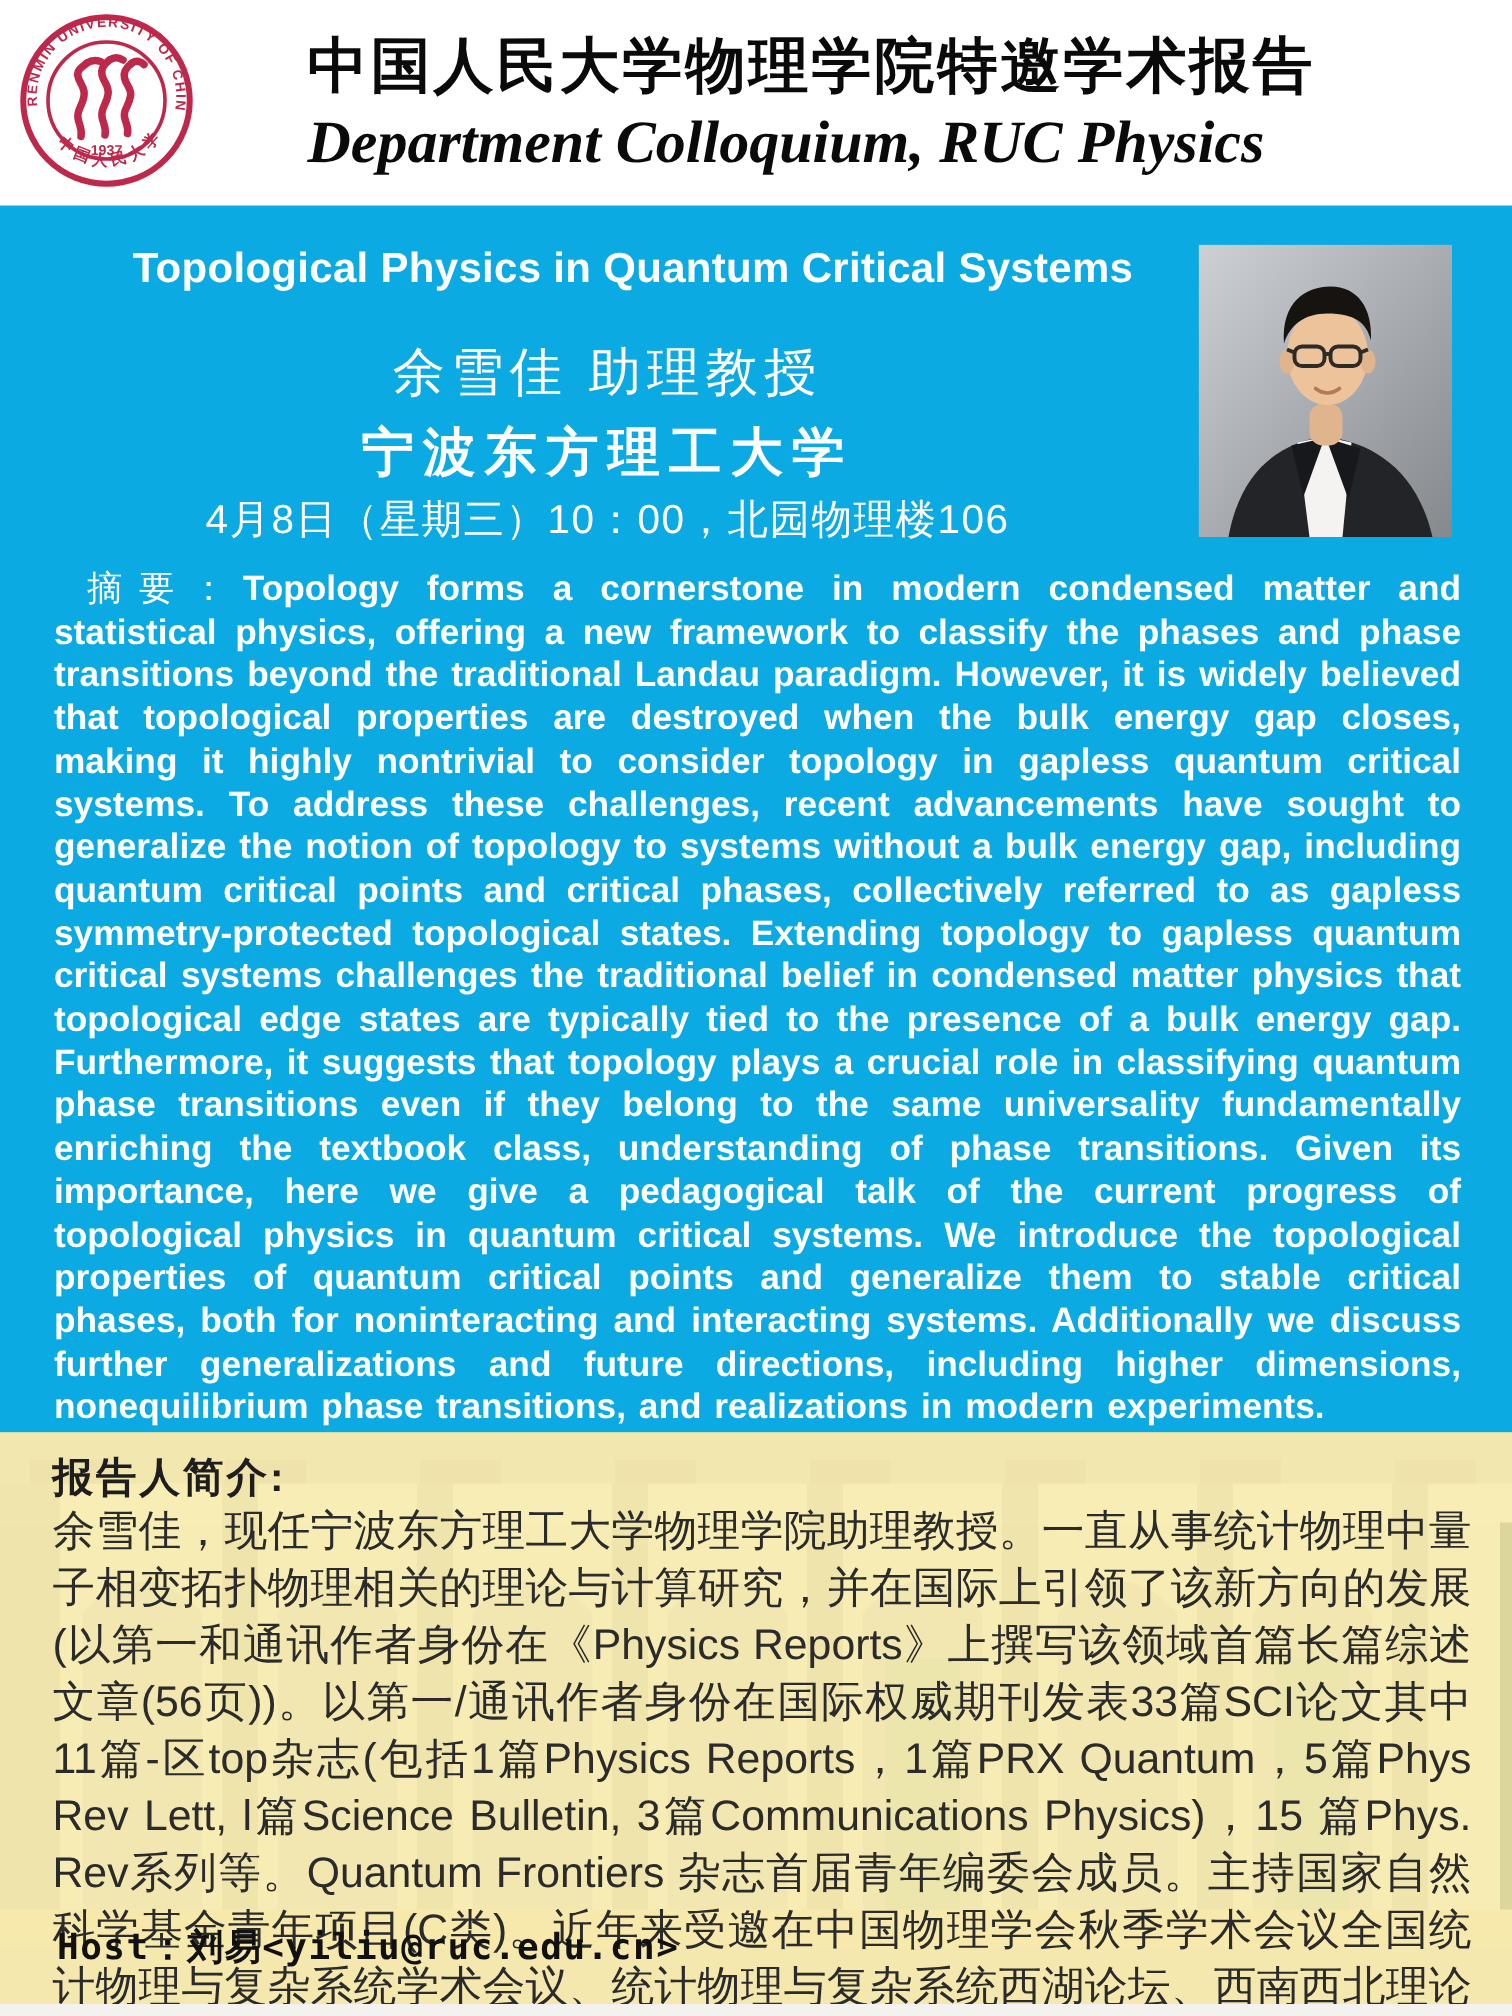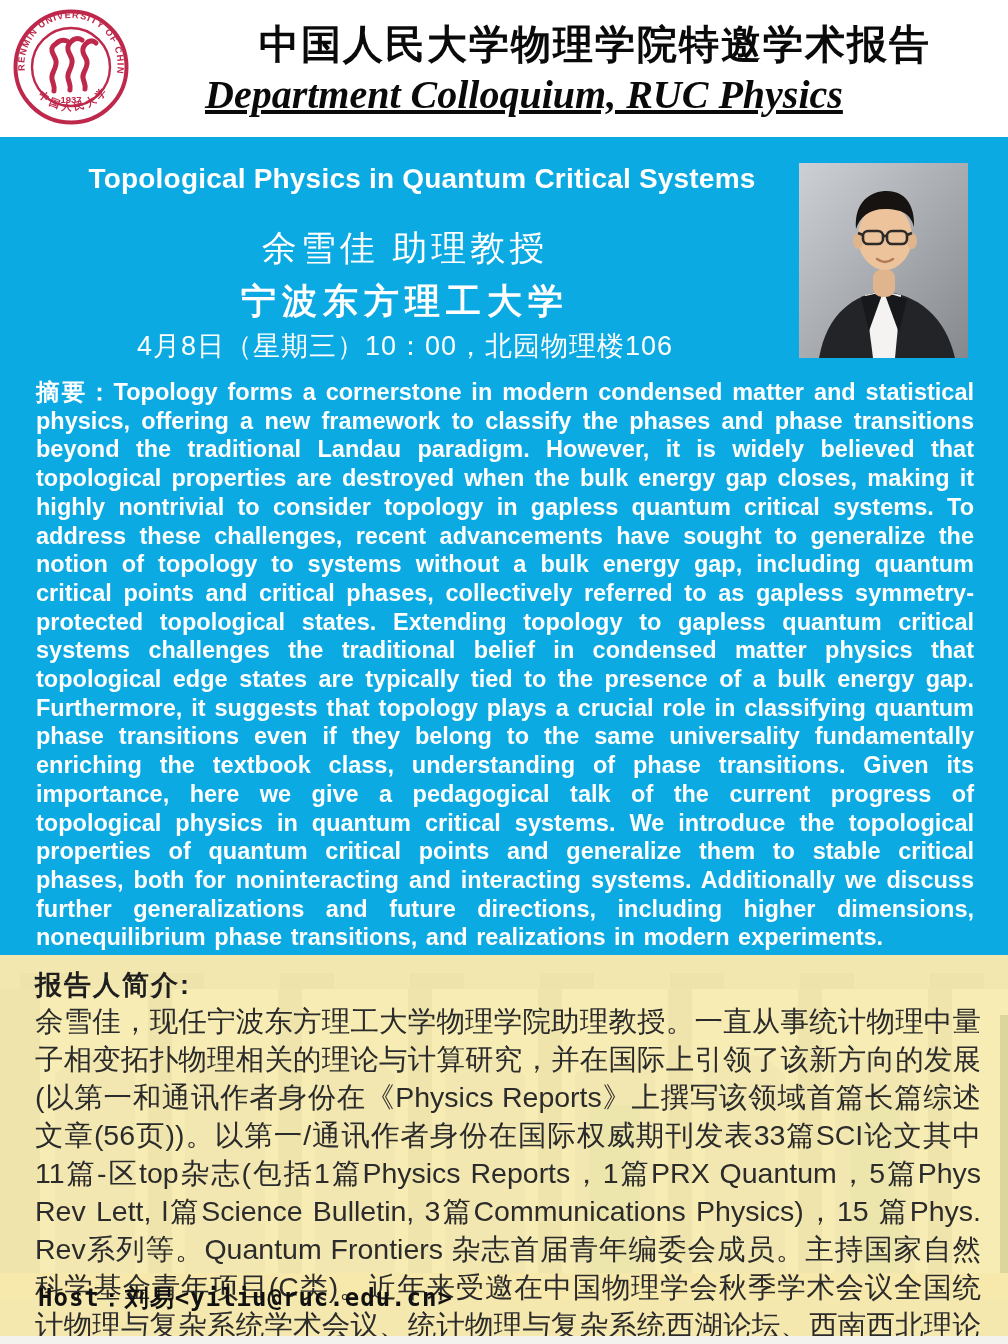--- a/index.html
+++ b/index.html
@@ -8,25 +8,25 @@
   .poster{
     position:relative; width:1008px; height:1344px;
     background:#ffffff; overflow:hidden;
   }
   
   .header{ position:absolute; left:0; top:0; width:1008px; height:137px; background:#ffffff; }
   .logo{ position:absolute; left:12px; top:8px; width:118px; height:118px; }
   .header-titles{ position:absolute; left:205px; top:18px; width:780px; }
   .title-zh{
     font-size:40px; font-weight:900; color:#0a0a0a; letter-spacing:2px;
-    line-height:52px; font-family:"Liberation Sans", sans-serif;text-align:center;
+    line-height:52px; font-family:"Liberation Sans", sans-serif;
   }
   .title-en{
     font-size:40px; font-weight:bold; font-style:italic; color:#0a0a0a;
-    line-height:50px; font-family:"Liberation Serif", serif;text-decoration:underline;
+    line-height:50px; font-family:"Liberation Serif", serif;
   }
   
   .blue{
     position:absolute; left:0; top:137px; width:1008px; height:818px;
     background:var(--accent-blue,#0caae2); color:#ffffff;
   }
   .talk-title{
     position:absolute; left:57px; top:26px; width:730px;
     font-size:28px; font-weight:800; letter-spacing:0.2px;text-align:center;
   }
@@ -39,21 +39,21 @@
     font-size:35px; font-weight:500; letter-spacing:4px; }
   .speaker-aff{ position:absolute; left:0; top:141px; width:810px; text-align:center;
     font-size:35px; font-weight:700; letter-spacing:6px; }
   .talk-when{ position:absolute; left:0; top:191px; width:810px; text-align:center;
     font-size:27px; font-weight:500; letter-spacing:1px; }
   .abstract{
     position:absolute; left:36px; top:241px; width:938px;
     font-size:23.5px; line-height:28.7px; font-weight:600;
     text-align:justify; word-spacing:2px;
   }
-  .abstract-label{ font-weight:700; letter-spacing:1px; }
+  .abstract-label{ font-weight:400; letter-spacing:1px;margin-left:22px; }
   
   .bio{
     position:absolute; left:0; top:955px; width:1008px; height:381px;
     background:#fde047; overflow:hidden;
   }
   .bio-bg{ position:absolute; left:0; top:0; width:1008px; height:381px; opacity:0.45; }
   .bio-veil{ position:absolute; left:0; top:0; width:1008px; height:381px;
     background:rgba(255,255,255,0.35); }
   .bio-content{ position:absolute; left:0; top:0; width:1008px; height:381px; color:#2b2b2b; }
   .bio-heading{

